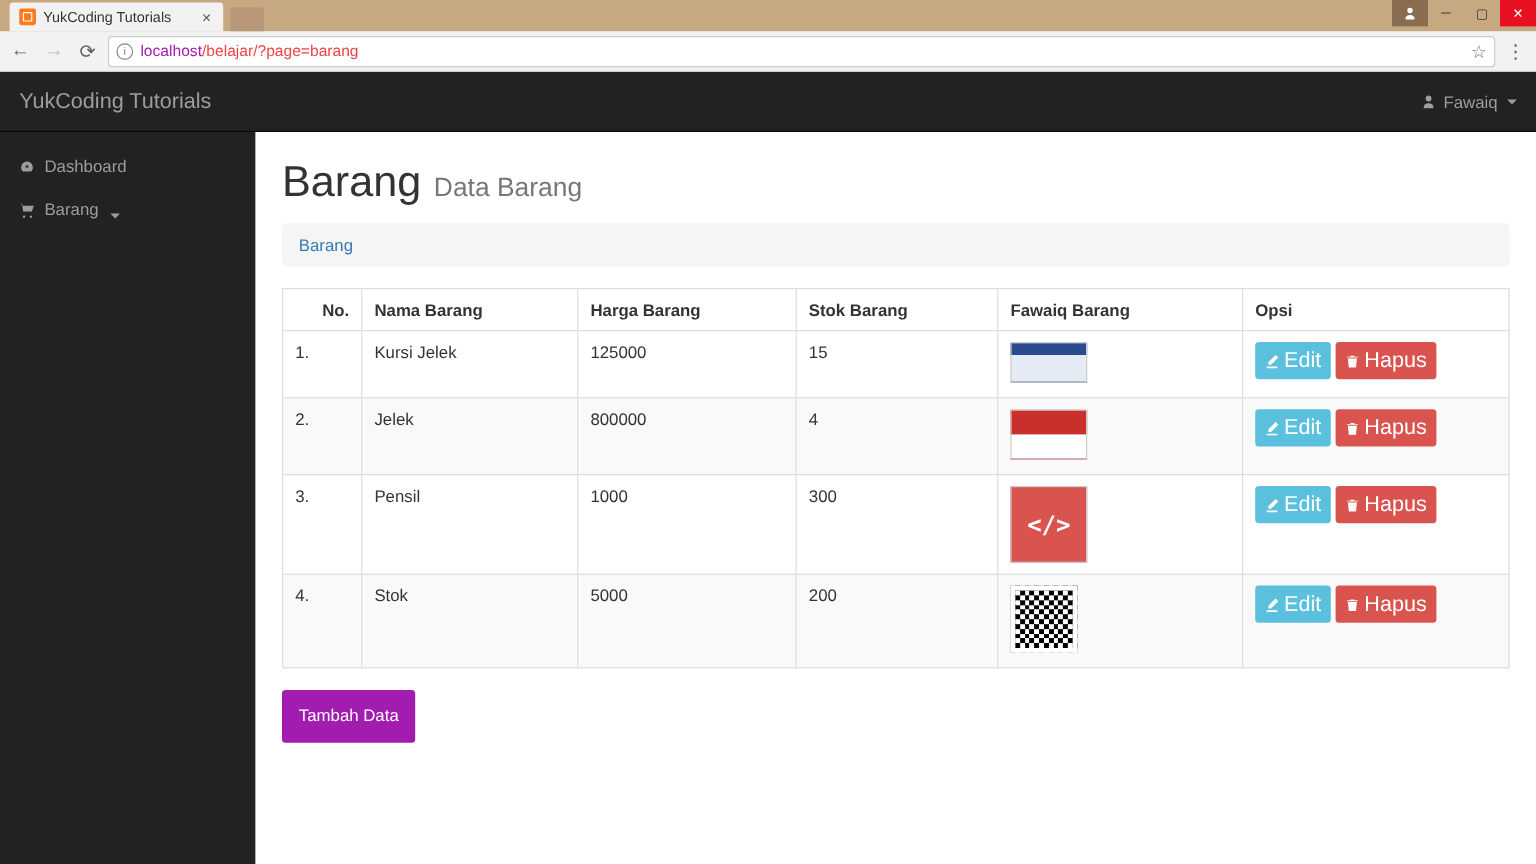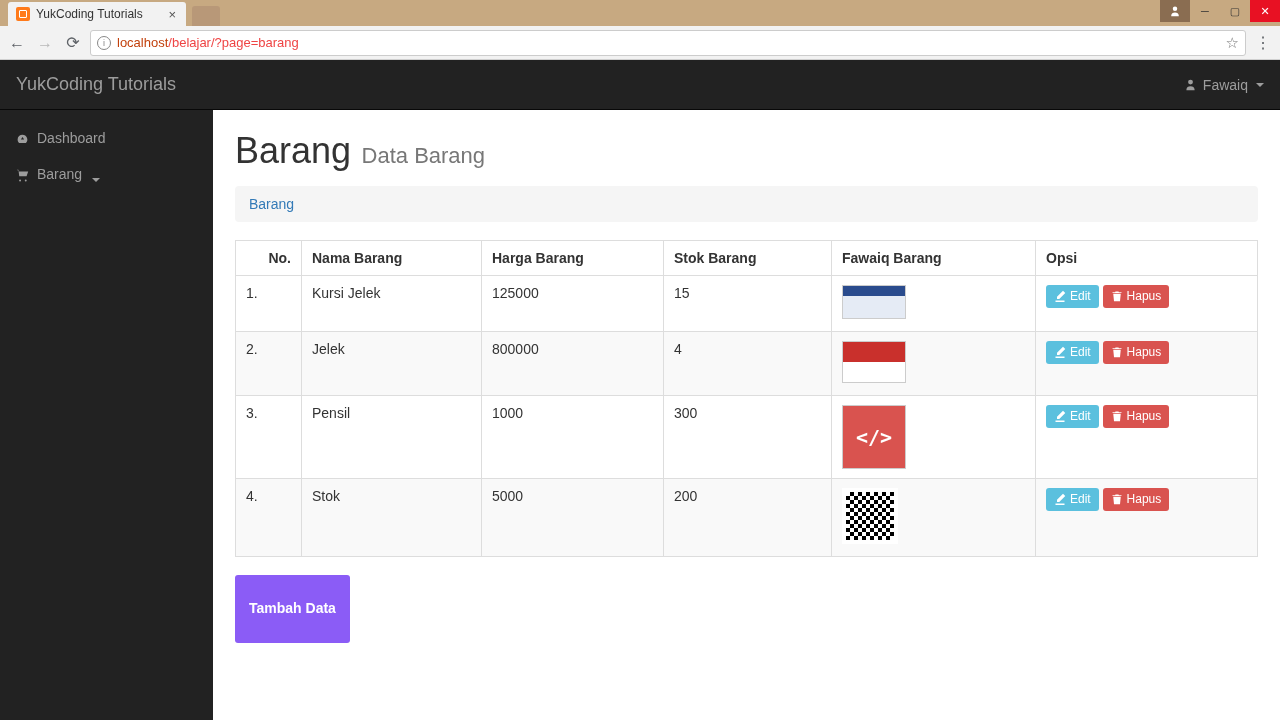--- a/index.html
+++ b/index.html
@@ -15,21 +15,21 @@
 .tab-ghost { width:28px; height:20px; background:#b89878; border-top-left-radius:3px; border-top-right-radius:3px; margin-left:6px; }
 .win-controls { position:absolute; right:0; top:0; display:flex; }
 .win-btn { width:30px; height:22px; display:flex; align-items:center; justify-content:center; font-size:11px; color:#333; }
 .win-btn.user { background:#8a6d51; color:#fff; }
 .win-btn.close-win { background:#e81123; color:#fff; }
 .addr-row { background:#f2f2f2; height:34px; display:flex; align-items:center; padding:0 6px; gap:6px; border-bottom:1px solid #d0d0d0; }
 .nav-ico { width:22px; height:22px; display:flex; align-items:center; justify-content:center; color:#5f6368; font-size:16px; cursor:pointer; }
 .nav-ico.disabled { color:#b8b8b8; cursor:default; }
 .url-bar { flex:1; height:26px; background:#fff; border:1px solid #ccc; border-radius:3px; display:flex; align-items:center; padding:0 6px; font-size:13px; color:#333; }
 .url-bar .info { width:14px; height:14px; border:1px solid #888; border-radius:50%; display:flex; align-items:center; justify-content:center; font-size:9px; color:#888; margin-right:6px; }
-.url-bar .host { color:#c2410c; }
+.url-bar .host { color:#a21caf; }
 .url-bar .path { color:#ef4444; }
 .url-bar .star { margin-left:auto; color:#777; font-size:15px; }
 .menu-dots { width:22px; text-align:center; color:#5f6368; font-size:16px; }
 
 
 .app { display:flex; flex-direction:column; height:660px; }
 .topbar { background:#222; color:#9d9d9d; height:50px; display:flex; align-items:center; padding:0 16px; justify-content:space-between; border-bottom:1px solid #080808; }
 .brand { color:#9d9d9d; font-size:18px; }
 .user-menu { color:#9d9d9d; font-size:14px; display:flex; align-items:center; gap:6px; cursor:pointer; }
 .caret { display:inline-block; width:0; height:0; border-left:4px solid transparent; border-right:4px solid transparent; border-top:4px solid #9d9d9d; margin-left:2px; }
@@ -60,24 +60,24 @@
 
 .thumb { display:inline-block; width:64px; height:34px; background:#ddd; border:1px solid #ccc; }
 .thumb.t1 { background:linear-gradient(#2a4b8d 0 30%, #e5ebf5 30% 100%); }
 .thumb.t2 { height:42px; background:linear-gradient(#c9302c 0 50%, #fff 50% 100%); }
 .thumb.t3 { width:64px; height:64px; background:#d9534f; display:inline-flex; align-items:center; justify-content:center; color:#fff; font-family:monospace; font-size:20px; font-weight:bold; }
 .thumb.t4 { width:56px; height:56px; background:
   repeating-linear-gradient(90deg,#000 0 4px,#fff 4px 8px),
   repeating-linear-gradient(0deg,#000 0 4px,#fff 4px 8px);
   background-blend-mode:difference; border:4px solid #fff; }
 
-.btn { display:inline-flex; align-items:center; gap:4px; font-size:12px; color:#fff; border:none; padding:3px 8px; border-radius:3px; cursor:pointer; line-height:1.4; }
+.btn { display:inline-flex; align-items:center; gap:4px; font-size:18px; color:#fff; border:none; padding:3px 8px; border-radius:3px; cursor:pointer; line-height:1.4; }
 .btn-info { background:#5bc0de; }
 .btn-danger { background:#d9534f; }
-.btn-success { background:#8b5cf6; font-size:14px; padding:24px 14px; margin-top:18px;font-weight:bold; }
+.btn-success { background:#a21caf; font-size:14px; padding:12px 14px; margin-top:18px; }
 
 svg.ico-svg { width:12px; height:12px; fill:currentColor; }
 svg.side-svg { width:13px; height:13px; fill:currentColor; }
 </style>
 </head>
 <body>
 
 <div class="chrome">
   <div class="tab-strip">
     <div class="tab">

